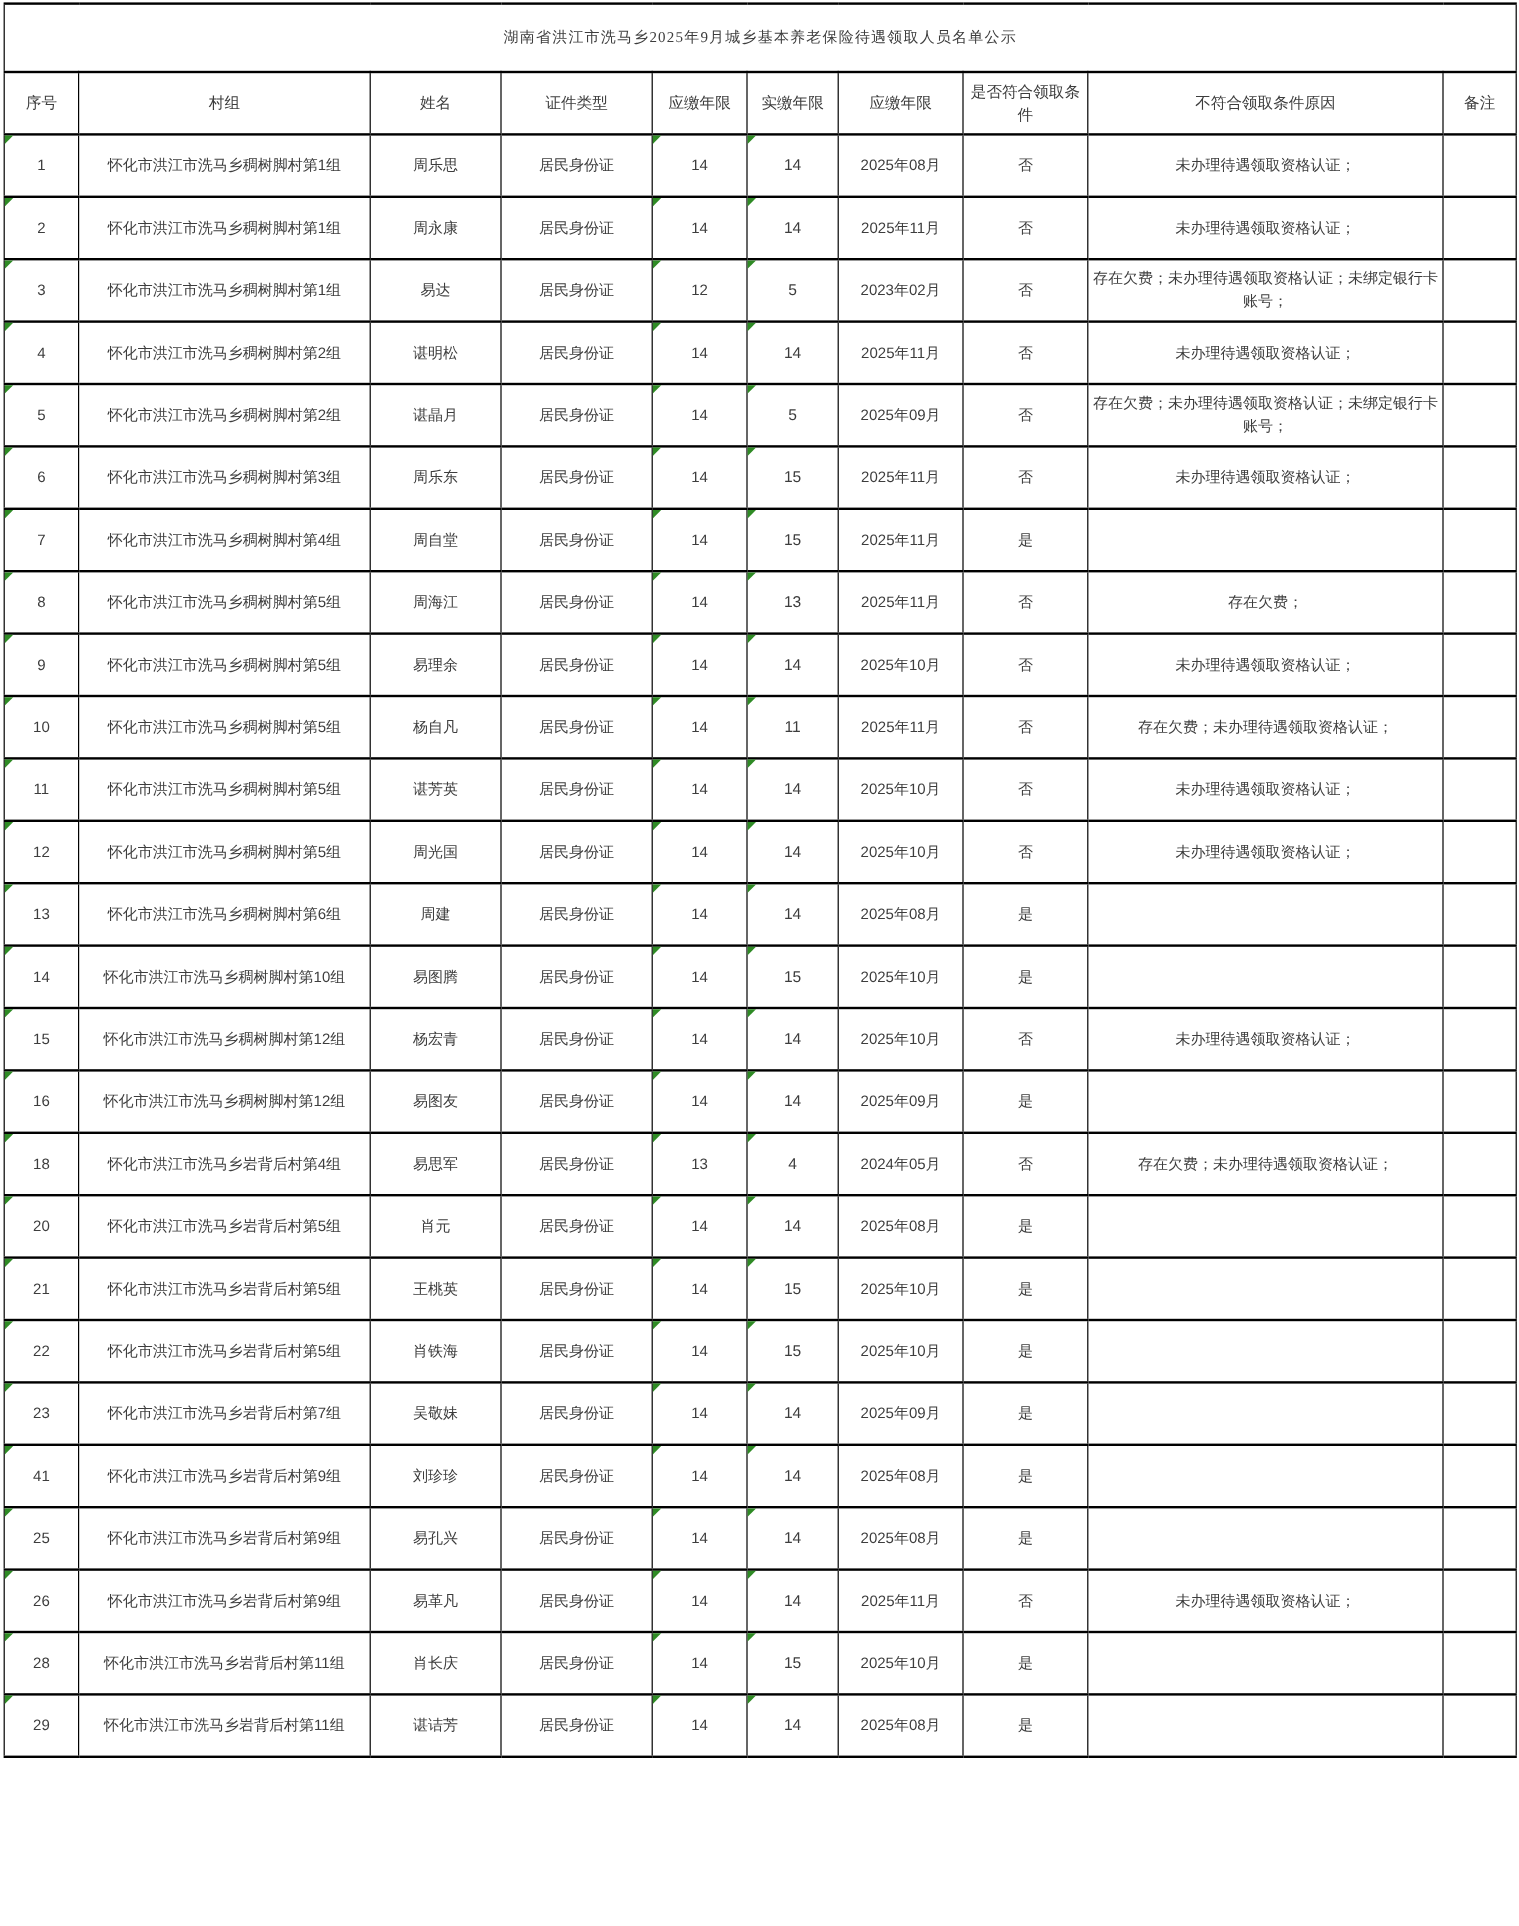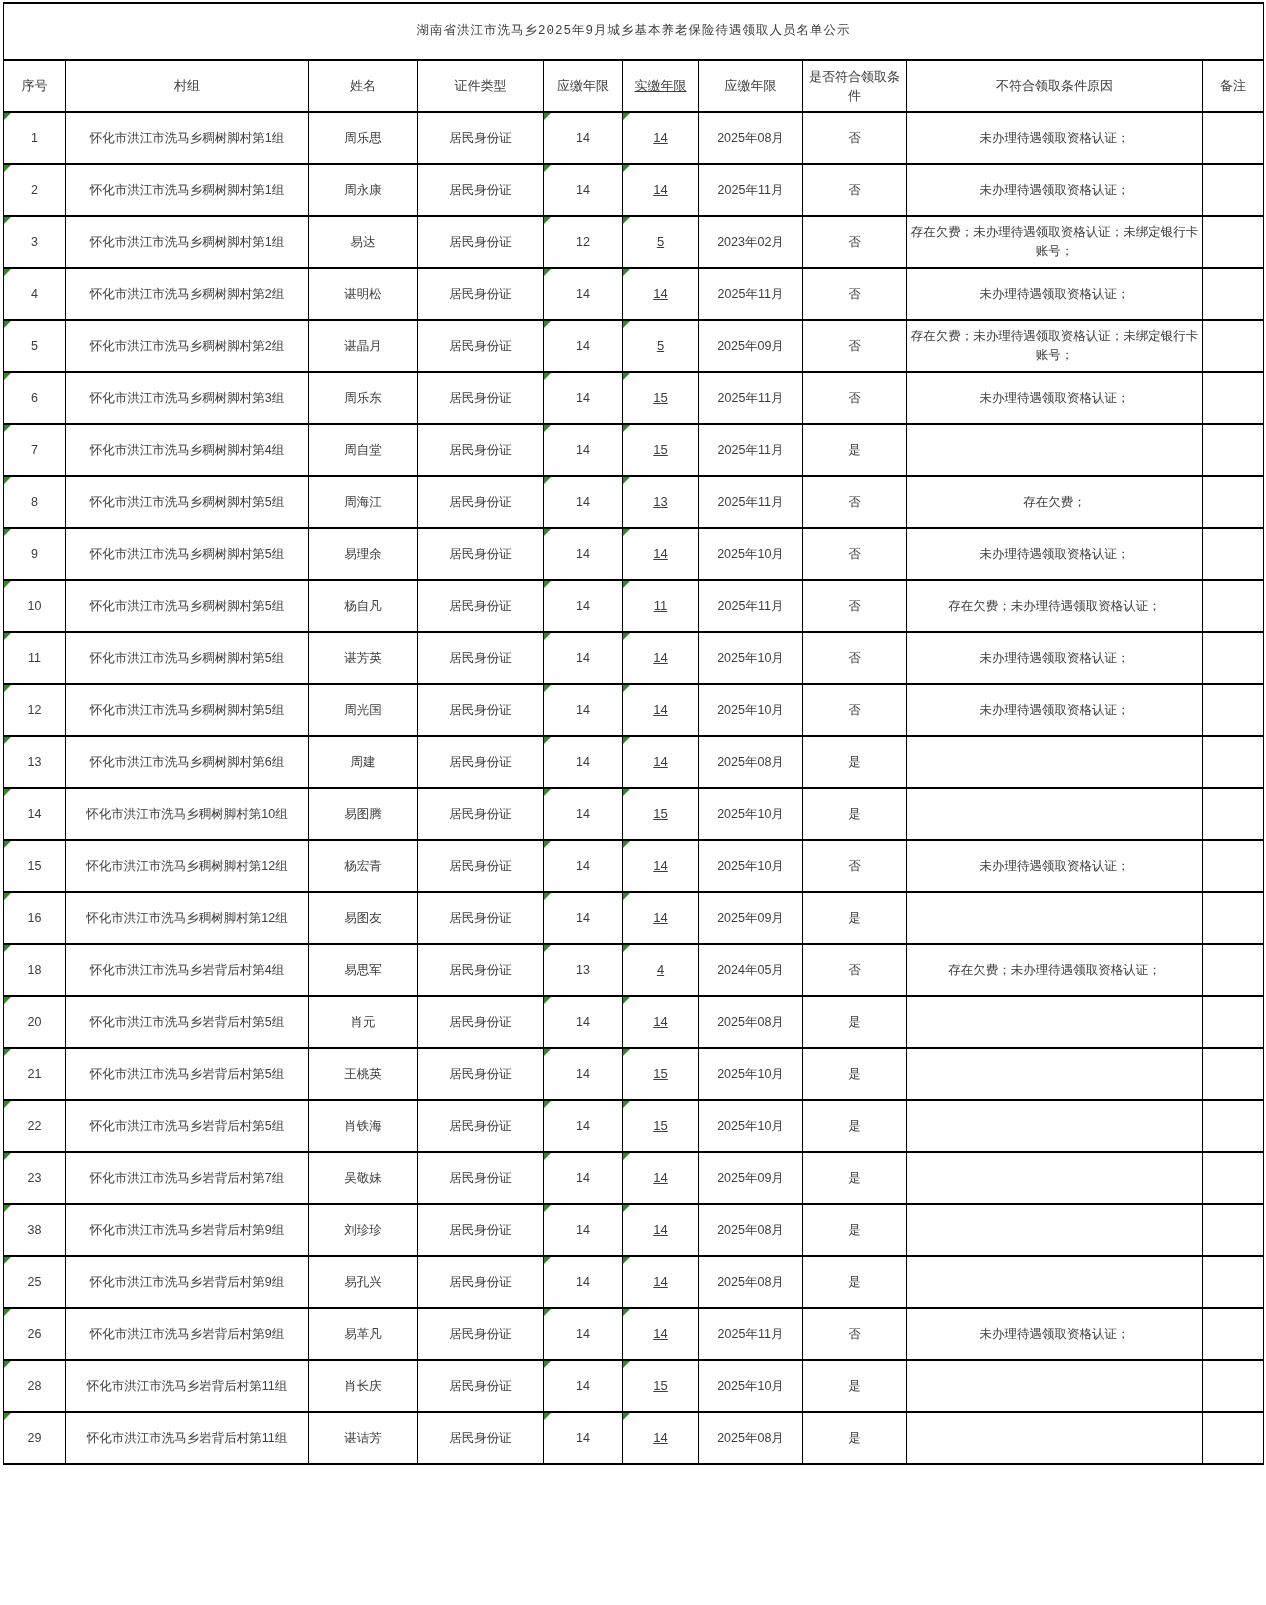--- a/index.html
+++ b/index.html
@@ -7,25 +7,25 @@
        font-family:"Liberation Sans","DejaVu Sans",sans-serif;}
   .sheet{position:relative;width:1266px;height:1605px;background:#fff;}
   table.notice{border-collapse:collapse;table-layout:fixed;
        width:1260px;margin:2px 0 0 3px;background:#fff;}
   table.notice td, table.notice th{
        border-left:1px solid #000;border-right:1px solid #000;
        border-top:2px solid #000;border-bottom:2px solid #000;
        padding:2px 3px;text-align:center;vertical-align:middle;
        color:#3d3d3d;font-size:12.5px;font-weight:normal;
        word-break:break-all;position:relative;line-height:1.5;}
-  td.title-cell{height:51px;font-family:Liberation Mono, monospace;
+  td.title-cell{height:51px;font-family:Liberation Serif, serif;
        font-weight:bold;font-size:22px;color:#383838;letter-spacing:1px;}
   tr.head-row th{height:46px;font-size:13px;color:#3d3d3d;}
   tr.data-row td{height:46px;}
-  th.muted, td.muted{color:#9b9b9b;text-decoration:underline;}
+  th.muted, td.muted{color:#9b9b9b;}
   td.num{color:#555555;font-size:13px;}
   
   td.tri::before{content:"";position:absolute;top:0;left:0;width:0;height:0;
        border-top:7px solid #2f8b25;border-right:7px solid transparent;}
 </style>
 </head>
 <body>
 
 <div class="sheet">
   <table class="notice">
@@ -305,21 +305,21 @@
     <td>吴敬妹</td>
     <td>居民身份证</td>
     <td class="tri num">14</td>
     <td class="tri muted" style="font-size:13px">14</td>
     <td>2025年09月</td>
     <td>是</td>
     <td></td>
     <td></td>
   </tr>
         <tr class="data-row">
-    <td class="tri num">38</td>
+    <td class="tri num">41</td>
     <td>怀化市洪江市洗马乡岩背后村第9组</td>
     <td>刘珍珍</td>
     <td>居民身份证</td>
     <td class="tri num">14</td>
     <td class="tri muted" style="font-size:13px">14</td>
     <td>2025年08月</td>
     <td>是</td>
     <td></td>
     <td></td>
   </tr>

